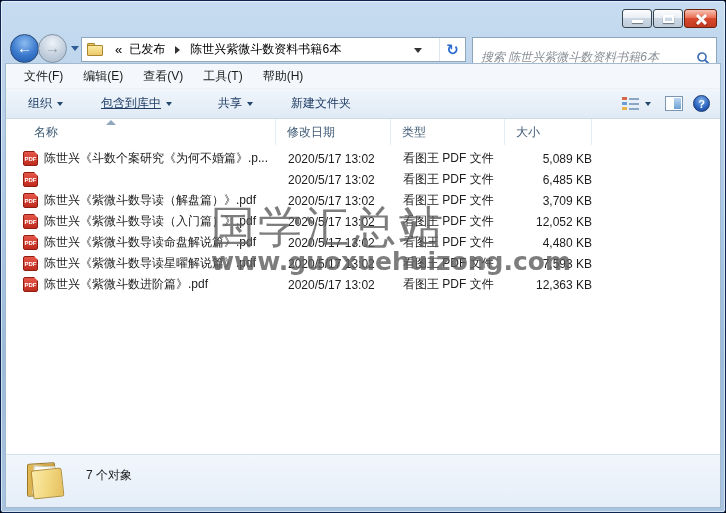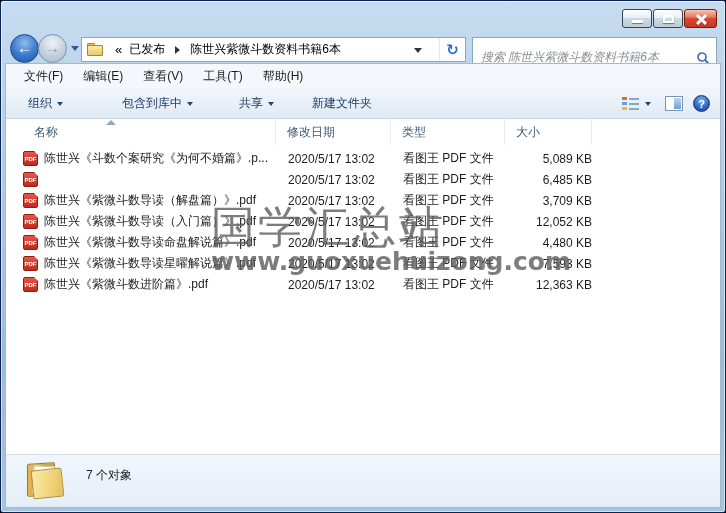--- a/index.html
+++ b/index.html
@@ -28,42 +28,42 @@
     display:flex;align-items:center;justify-content:center;font-size:15px;font-weight:bold;}
   .navbtn.back{left:9px;background:radial-gradient(circle at 50% 30%,#8cbcf0,#3a78cc 55%,#1c55a6);color:#fff;cursor:pointer;}
   .navbtn.fwd{left:37px;background:radial-gradient(circle at 50% 30%,#eef3f8,#bfccdb 60%,#a9b8c9);color:#8b9cb0;border-color:#7f92a6;}
   .nav-caret{position:absolute;left:70px;top:45px;width:0;height:0;border-left:4px solid transparent;border-right:4px solid transparent;border-top:5px solid #2f5c94;}
 
   .addressbar{position:absolute;left:80px;top:36px;width:385px;height:25px;background:#fff;border:1px solid #8ea6bc;
     display:flex;align-items:center;font-size:12px;color:#000;padding-left:5px;}
   .addr-sep{width:0;height:0;border-top:4px solid transparent;border-bottom:4px solid transparent;border-left:5px solid #333;margin:0 7px;}
   .addr-caret{position:absolute;right:43px;top:10px;width:0;height:0;border-left:4px solid transparent;border-right:4px solid transparent;border-top:5px solid #333;cursor:pointer;}
   .refreshbtn{position:absolute;right:0;top:0;width:26px;height:23px;border-left:1px solid #dfe6ee;display:flex;align-items:center;justify-content:center;color:#2a6bd0;font-size:15px;font-weight:bold;cursor:pointer;}
-  .crumb{padding:14px 3px;cursor:pointer;white-space:nowrap;}
+  .crumb{padding:14px 3px;cursor:pointer;white-space:nowrap;font-family:Liberation Mono, monospace;}
   .chevrons{margin:0 4px 0 6px;cursor:pointer;font-size:13px;}
 
   .searchbox{position:absolute;left:471px;top:36px;width:245px;height:41px;background:#fff;border:1px solid #8ea6bc;
     display:flex;align-items:center;padding:0 6px 0 8px;}
   .searchbox .ph{flex:1;font-size:12px;font-style:italic;color:#8a8f96;white-space:nowrap;overflow:hidden;}
 
   
   .minifolder{position:relative;width:17px;height:13px;margin-right:5px;flex:0 0 auto;}
   .minifolder .tab{position:absolute;left:0;top:0;width:8px;height:4px;background:#e8c45c;border:1px solid #a9852e;border-radius:1px;}
   .minifolder .body{position:absolute;left:0;top:2px;width:16px;height:11px;background:linear-gradient(#fbeaa2,#ecca6a);border:1px solid #a9852e;border-radius:1px;}
 
   
   .client{position:absolute;left:4px;right:4px;top:62px;bottom:4px;background:#fff;border:1px solid #a3b9ce;display:flex;flex-direction:column;}
 
   .menubar{height:25px;background:#f4f8fc;border-bottom:1px solid #eef2f7;display:flex;align-items:center;padding-left:8px;font-size:12px;color:#1b1b1b;flex:0 0 auto;}
   .menubar .mi{padding:3px 10px;cursor:pointer;}
 
   .toolbar{height:30px;background:linear-gradient(#f0f5fb,#e0eaf5);border-bottom:1px solid #ccdae8;display:flex;align-items:center;font-size:12px;color:#1e3c64;flex:0 0 auto;padding:0 10px;}
   .tbtn{display:flex;align-items:center;gap:5px;padding:4px 8px;cursor:pointer;white-space:nowrap;}
   .tbtn.organize{margin-left:4px;}
-  .tbtn.library{margin-left:43px;}
+  .tbtn.library{margin-left:22px;text-decoration:underline;}
   .tbtn.share{margin-left:30px;}
   .tbtn.newfolder{margin-left:22px;}
   .tb-caret{width:0;height:0;border-left:3px solid transparent;border-right:3px solid transparent;border-top:4px solid #24476e;}
   .tb-right{margin-left:auto;display:flex;align-items:center;gap:10px;}
   .viewsbtn{display:flex;align-items:center;gap:6px;cursor:pointer;padding:3px 4px;}
   .helpbtn{width:17px;height:17px;border-radius:50%;background:radial-gradient(circle at 50% 30%,#7db1ea,#2b62bd 60%,#1b4490);border:1px solid #1a3a70;color:#fff;font-size:11px;font-weight:bold;display:flex;align-items:center;justify-content:center;cursor:pointer;}
   .previewbtn{width:18px;height:15px;border:1px solid #7c96af;background:#fdfefe;position:relative;cursor:pointer;}
   .previewbtn::after{content:"";position:absolute;right:1px;top:1px;bottom:1px;width:7px;background:linear-gradient(#bcd7f0,#6ba0d6);}
 
   

